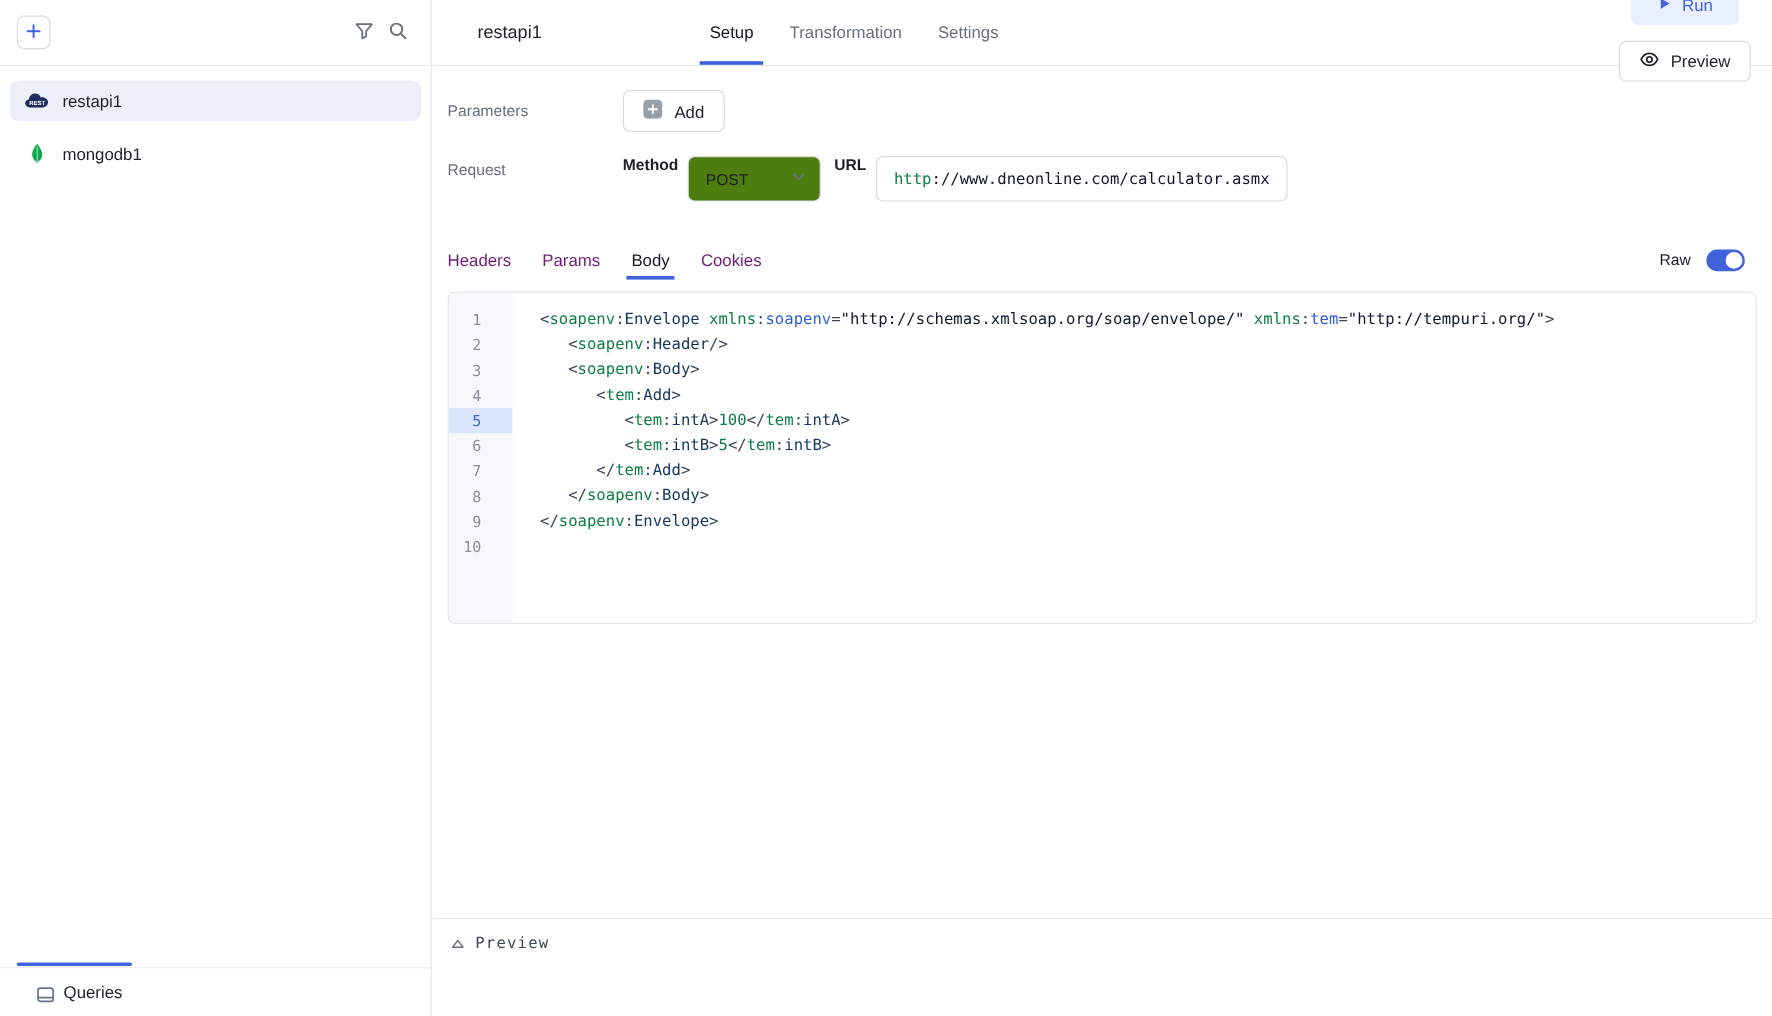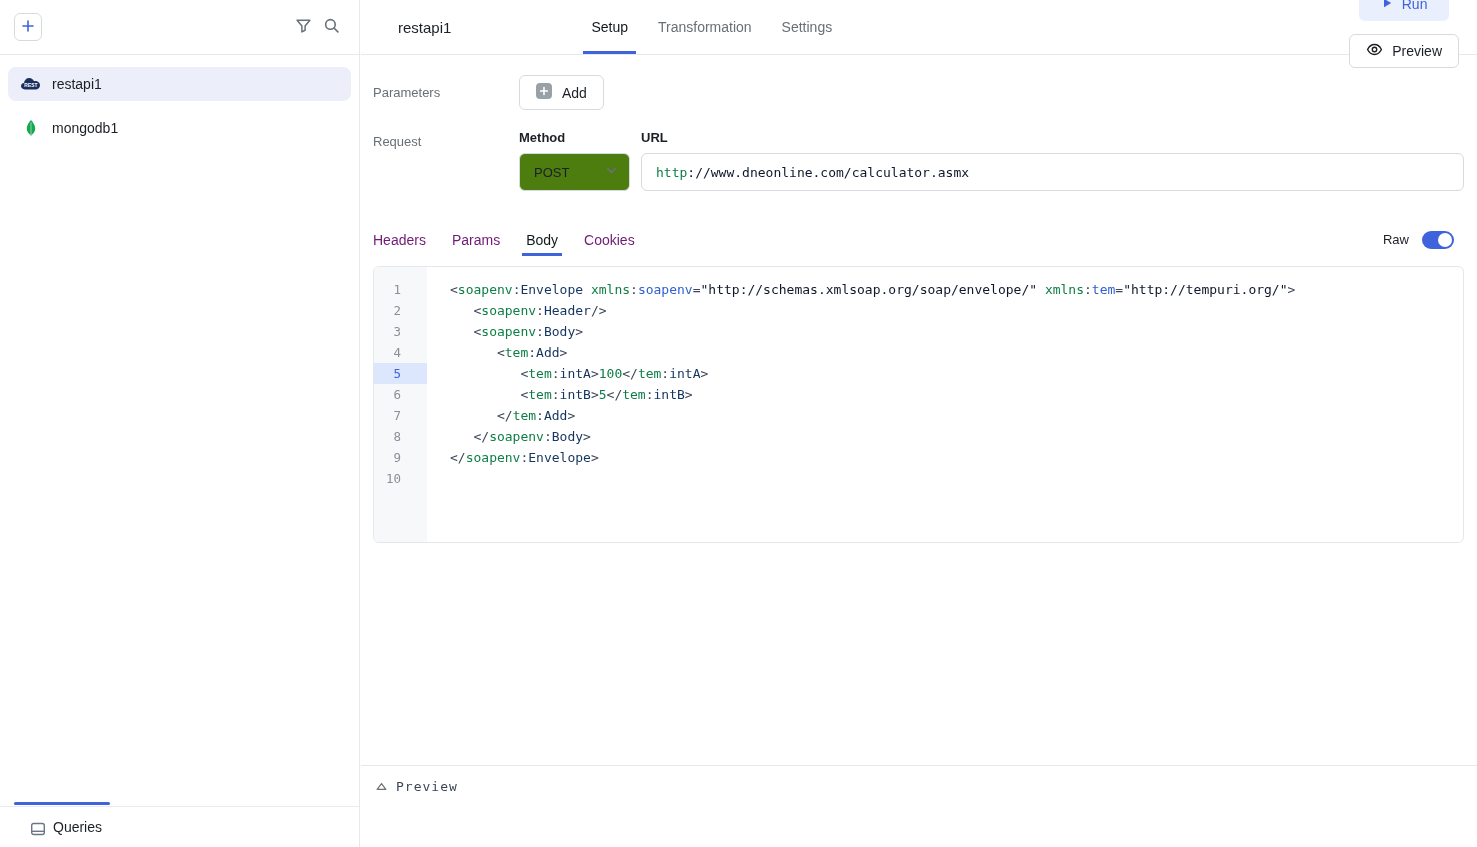--- a/index.html
+++ b/index.html
@@ -32,21 +32,21 @@
   .preview-btn { display:flex; align-items:center; gap:9px; height:34px; padding:0 16px; background:#fff; color:#1c2025; border:1px solid #d7dbdf; border-radius:6px; font-size:14px; font-weight:500; font-family:inherit; cursor:pointer; }
 
   .main-body { flex:1 1 auto; padding:20px 13px 0 12px; overflow:hidden; }
   .param-row { display:flex; align-items:center; margin-bottom:20px; }
   .row-label { width:146px; flex:0 0 146px; font-size:13px; color:#687076; }
   .add-button { display:flex; align-items:center; gap:10px; height:35px; padding:0 16px; background:#fff; border:1px solid #d7dbdf; border-radius:6px; font-size:14px; font-weight:500; color:#1c2025; font-family:inherit; cursor:pointer; }
 
   .request-row { display:flex; margin-bottom:32px; }
   .request-row .row-label { padding-top:4px; }
   .request-fields { flex:1; display:flex; gap:11px; }
-  .field-group { display:flex; flex-direction:column; gap:8px; }
+  .field-group { display:flex; flex-direction:row; gap:8px; }
   .field-group.url-group { flex:1; }
   .field-label { font-size:13px; font-weight:600; color:#1c2025; }
   .method-select { width:111px; height:38px; border:1px solid #d7dbdf; border-radius:6px; display:flex; align-items:center; justify-content:space-between; padding:0 10px 0 14px; font-size:13px; color:#1c2025; cursor:pointer; background:#4d7c0f; }
   .url-input { height:38px; border:1px solid #d7dbdf; border-radius:6px; display:flex; align-items:center; padding:0 14px; font-family:"DejaVu Sans Mono",monospace; font-size:13px; background:#fff; cursor:text; }
 
   .body-tabs-row { display:flex; align-items:stretch; height:33px; margin-bottom:10px; }
   .body-tabs { display:flex; }
   .body-tab { font-size:14px; color:#701a75; margin-right:26px; display:flex; align-items:center; position:relative; cursor:pointer; }
   .body-tab.active { color:#11181c; }
   .body-tab.active::after { content:""; position:absolute; bottom:0; left:-4px; right:-4px; height:3px; background:#3E63DD; }

